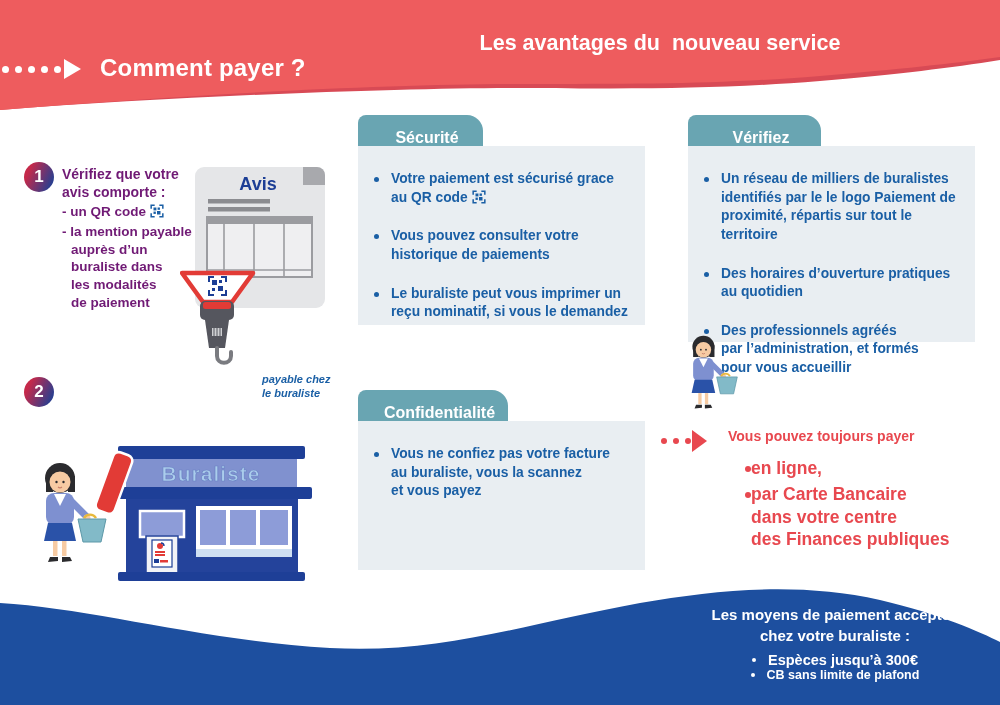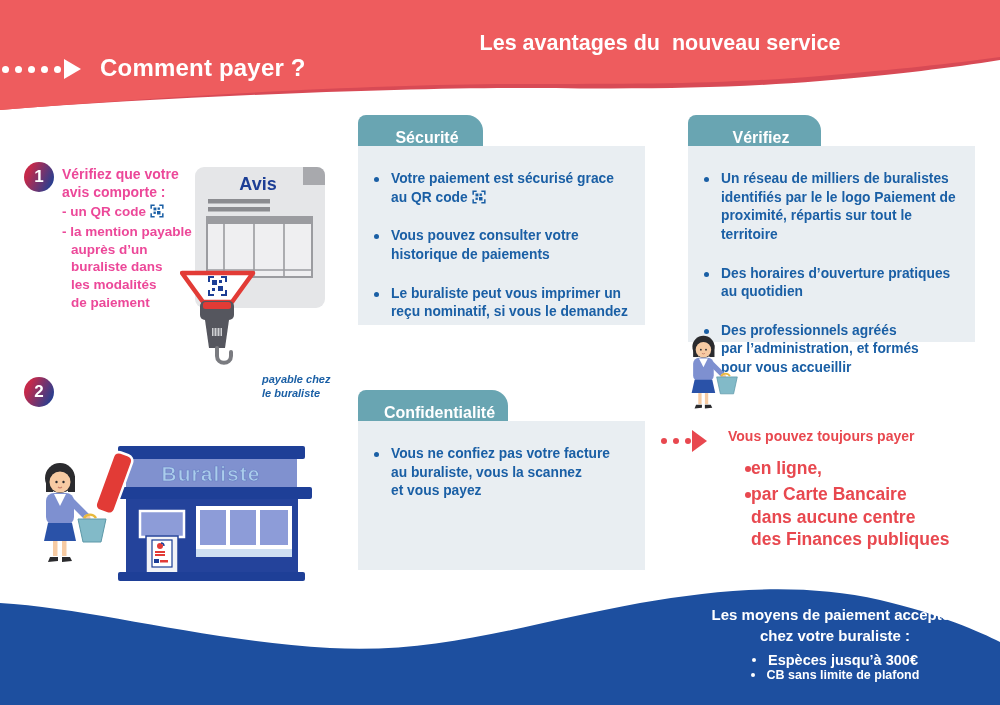--- a/index.html
+++ b/index.html
@@ -18,21 +18,21 @@
   .hdr-dots { position:absolute; left:2px; top:66px; display:flex; gap:6px; }
   .hdr-dots i { width:7px; height:7px; border-radius:50%; background:#fff; }
   .hdr-tri { position:absolute; left:64px; top:59px; width:0; height:0; border-left:17px solid #fff; border-top:10px solid transparent; border-bottom:10px solid transparent; }
 
   
   .step-badge {
     position:absolute; width:30px; height:30px; border-radius:50%;
     background:linear-gradient(115deg,#c5294a 20%,#2c3e8e 85%);
     color:#fff; font-size:17px; font-weight:bold; display:flex; align-items:center; justify-content:center;
   }
-  .blue-text { color:#ec4899; }
+  .blue-text { color:#701a75; }
   .step-intro { position:absolute; left:62px; top:165px; width:138px; font-size:14px; font-weight:bold; line-height:1.3; }
   .dash-list { position:absolute; left:62px; top:203px; width:150px; font-size:13.5px; font-weight:bold; line-height:1.32; }
   .dash-item { padding-left:9px; text-indent:-9px; margin-bottom:2px; }
   .step2-text { position:absolute; left:62px; top:379px; width:290px; font-size:13.8px; font-weight:bold; line-height:1.32; }
 
   
   .qr-icon { display:inline-block; vertical-align:-2px; }
 
   
   .avis-note { position:absolute; left:262px; top:372px; width:80px; font-size:11px; font-style:italic; font-weight:bold; color:#1a5fa5; line-height:1.3; }
@@ -313,21 +313,21 @@
   <div class="red-tri"></div>
   <div class="ap-title">Vous pouvez toujours payer</div>
   <ul class="ap-list">
     <li>
       <span class="dot"></span>
       <span class="txt ml">en ligne,</span>
     </li>
     <li>
       <span class="dot"></span>
       <span class="txt ml">par Carte Bancaire
-dans aucune centre
+dans votre centre
 des Finances publiques</span>
     </li>
   </ul>
 
   <svg id="footer-svg" width="1000" height="135" viewBox="0 0 1000 135">
     <path d="M0,33 C90,38 200,70 330,78 C440,84 520,55 640,33 C720,19 800,12 880,30 C940,44 980,62 1000,72 L1000,135 L0,135 Z" fill="#1d4f9f"></path>
   </svg>
   <div class="footer-block">
     <div class="footer-title ml">Les moyens de paiement acceptés
 chez votre buraliste :</div>

